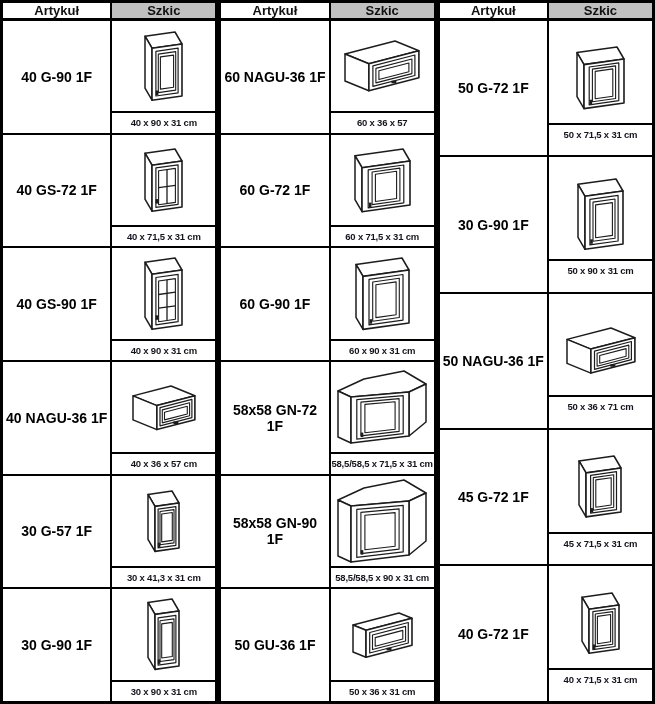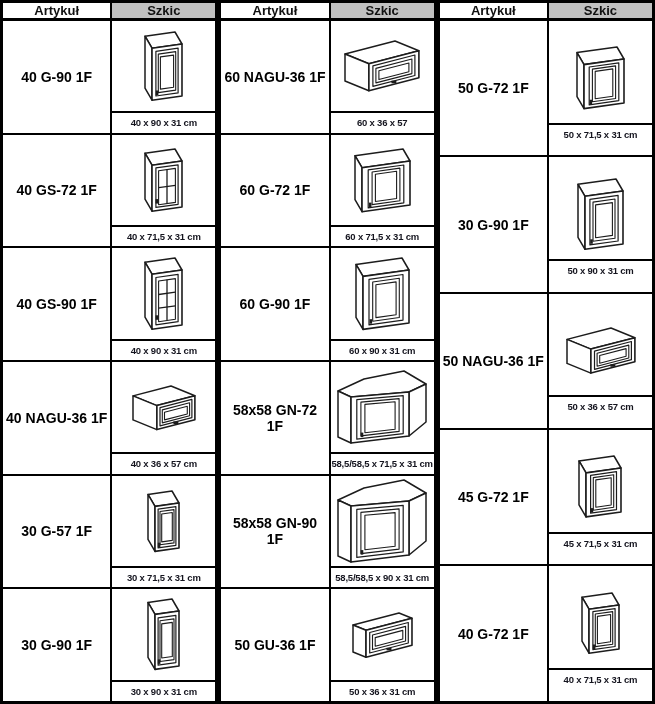--- a/index.html
+++ b/index.html
@@ -155,21 +155,21 @@
                 <svg width="35" height="64.36" viewBox="-2 -2 35 64.36">
                   <polygon points="0.0,3.4 24.0,0.0 31.0,12.0 7.0,15.4" fill="#fff" stroke="#1c1c1c" stroke-width="1.5" stroke-linejoin="round"></polygon>
                   <polygon points="0.0,3.4 7.0,15.4 7.0,60.4 0.0,48.4" fill="#fff" stroke="#1c1c1c" stroke-width="1.5" stroke-linejoin="round"></polygon>
                   <polygon points="7.0,15.4 31.0,12.0 31.0,57.0 7.0,60.4" fill="#fff" stroke="#1c1c1c" stroke-width="1.6" stroke-linejoin="round"></polygon>
                   <polygon points="10.1,18.1 27.9,15.6 27.9,54.3 10.1,56.8" fill="#fff" stroke="#1c1c1c" stroke-width="1.2" stroke-linejoin="round"></polygon>
                   <polygon points="12.0,20.5 26.0,18.6 26.0,51.9 12.0,53.8" fill="#fff" stroke="#1c1c1c" stroke-width="1.1" stroke-linejoin="round"></polygon>
                   <polygon points="13.7,23.0 24.3,21.5 24.3,49.4 13.7,50.9" fill="#fff" stroke="#1c1c1c" stroke-width="1.1" stroke-linejoin="round"></polygon>
                   <rect x="9.8" y="51.7" width="2.6" height="4.5" fill="#1c1c1c"></rect>
                 </svg>
               </div>
-        <div class="dimbar">30 x 71,5 x 31 cm</div>
+        <div class="dimbar">30 x 41,3 x 31 cm</div>
       </div>
     </td>
   </tr>
 
   <tr>
     <td class="art">
       <span>30 G-90 1F</span>
     </td>
     <td class="szk">
       <div class="szk-inner">
@@ -397,21 +397,21 @@
                 <svg width="71.94" height="49.13" viewBox="-2 -2 71.94 49.13">
                   <polygon points="0.0,11.4 44.0,0.0 67.9,9.7 23.9,21.1" fill="#fff" stroke="#1c1c1c" stroke-width="1.5" stroke-linejoin="round"></polygon>
                   <polygon points="0.0,11.4 23.9,21.1 23.9,45.1 0.0,35.4" fill="#fff" stroke="#1c1c1c" stroke-width="1.5" stroke-linejoin="round"></polygon>
                   <polygon points="23.9,21.1 67.9,9.7 67.9,33.7 23.9,45.1" fill="#fff" stroke="#1c1c1c" stroke-width="1.6" stroke-linejoin="round"></polygon>
                   <polygon points="27.5,23.1 64.4,13.5 64.4,31.7 27.5,41.3" fill="#fff" stroke="#1c1c1c" stroke-width="1.2" stroke-linejoin="round"></polygon>
                   <polygon points="30.1,25.3 61.8,17.1 61.8,30.0 30.1,38.2" fill="#fff" stroke="#1c1c1c" stroke-width="1.1" stroke-linejoin="round"></polygon>
                   <polygon points="32.7,27.5 59.1,20.6 59.1,28.3 32.7,35.2" fill="#fff" stroke="#1c1c1c" stroke-width="1.1" stroke-linejoin="round"></polygon>
                   <rect x="43.4" y="36.2" width="5" height="2.6" fill="#1c1c1c"></rect>
                 </svg>
               </div>
-        <div class="dimbar">50 x 36 x 57 cm</div>
+        <div class="dimbar">50 x 36 x 71 cm</div>
       </div>
     </td>
   </tr>
 
   <tr>
     <td class="art">
       <span>45 G-72 1F</span>
     </td>
     <td class="szk">
       <div class="szk-inner">

